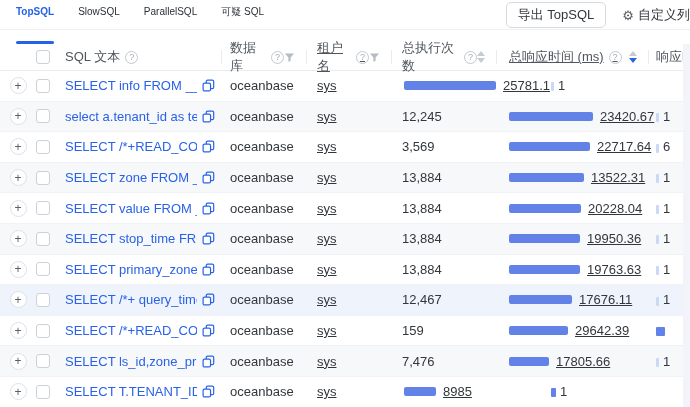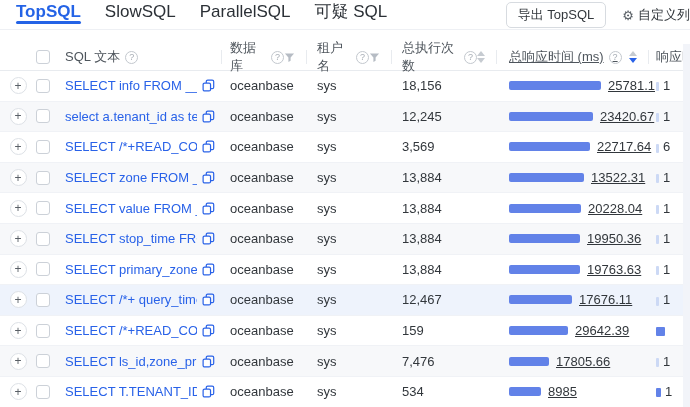--- a/index.html
+++ b/index.html
@@ -3,22 +3,22 @@
 <meta charset="utf-8">
 <style>
   * { margin:0; padding:0; box-sizing:border-box; }
   html,body { width:690px; height:407px; overflow:hidden; background:#fff;
     font-family:"Liberation Sans", sans-serif; }
   .page { position:relative; width:690px; height:407px; background:#fff; }
 
   
   .tabbar { position:relative; height:30px; border-bottom:1px solid #eef0f4;
     display:flex; align-items:flex-start; padding-left:16px; }
-  .tab { position:relative; height:24px; line-height:24px; margin-right:24px;
-    font-size:17px; color:#2b3036; cursor:pointer; white-space:nowrap; }
+  .tab { position:relative; height:44px; line-height:24px; margin-right:24px;
+    font-size:10px; color:#2b3036; cursor:pointer; white-space:nowrap; }
   .tab.active { color:#2463e6; font-weight:bold; }
   .tab.active::after { content:""; position:absolute; left:0; right:0; bottom:0;
     height:3px; border-radius:2px; background:#2463e6; }
 
   .toolbar { position:absolute; top:2px; right:0; display:flex; align-items:center; }
   .export-btn { height:24px; padding:12px 11px; border:1px solid #d7dbe0; border-radius:5px;
     background:#fff; font-size:13px; color:#32373c; display:flex; align-items:center;
     cursor:pointer; font-family:"Liberation Sans", sans-serif; }
   .customize { display:flex; align-items:center; margin-left:16px; font-size:13px;
     color:#32373c; white-space:nowrap; cursor:pointer; }
@@ -28,21 +28,21 @@
   .thead { display:flex; align-items:center; height:27px; margin-top:14px;
     border-bottom:1px solid #e8ebef; font-size:13px; color:#4e555c; }
   .th { display:flex; align-items:center; position:relative; height:100%; }
   .th.hdiv::after { content:""; position:absolute; right:0; top:6px; bottom:6px;
     width:1px; background:#e8ebef; }
 
   .col-expand { width:36px; flex:none; display:flex; justify-content:center; }
   .col-check  { width:26px; flex:none; display:flex; align-items:center; }
   .col-sql    { width:160px; flex:none; padding-left:3px; }
   .col-db     { width:85px;  flex:none; padding-left:8px; }
-  .col-tenant { width:85px;  flex:none; padding-left:10px; }
+  .col-tenant { width:85px;  flex:none; padding-left:10px;text-decoration:underline; }
   .col-exec   { width:105px; flex:none; padding-left:10px; }
   .col-resp   { width:152px; flex:none; padding-left:12px;text-decoration:underline; }
   .col-next   { flex:1; padding-left:7px; overflow:hidden; white-space:nowrap; }
 
   .tbody { }
   .tr { display:flex; align-items:center; height:30.6px; border-bottom:1px solid #f0f2f6;
     font-size:13px; color:#32373c; background:#fff; }
   .tr:nth-child(even) { background:#f7f8fa; }
   .tr.hl { background:#eef3fc; }
 
@@ -160,21 +160,20 @@
       <a class="sql-link">SELECT info FROM __all...</a>
       <span class="copy">
         <svg width="13" height="13" viewBox="0 0 14 14">
           <rect x="4.6" y="1.2" width="8" height="9.2" rx="1.6" fill="none" stroke="#2962e8" stroke-width="1.3"></rect>
           <rect x="1.2" y="4.4" width="8" height="8.4" rx="1.6" fill="#fff" stroke="#2962e8" stroke-width="1.3"></rect>
         </svg>
       </span>
     </div>
     <div class="col-db">oceanbase</div>
     <div class="col-tenant">sys</div>
-    <div class="col-exec">18,156</div>
     <div class="col-resp td-resp-wrap">
       <span class="bar" style="width: 92px;"></span>
       <span class="bar-label">25781.1</span>
     </div>
     <div class="col-next">
       <span class="minibar" style="width: 3px; background: rgb(204, 217, 245);"></span><span class="frag">1</span>
     </div>
   </div>
       <div class="tr">
     <div class="col-expand">
@@ -430,21 +429,20 @@
       <a class="sql-link">SELECT T.TENANT_ID a...</a>
       <span class="copy">
         <svg width="13" height="13" viewBox="0 0 14 14">
           <rect x="4.6" y="1.2" width="8" height="9.2" rx="1.6" fill="none" stroke="#2962e8" stroke-width="1.3"></rect>
           <rect x="1.2" y="4.4" width="8" height="8.4" rx="1.6" fill="#fff" stroke="#2962e8" stroke-width="1.3"></rect>
         </svg>
       </span>
     </div>
     <div class="col-db">oceanbase</div>
     <div class="col-tenant">sys</div>
-    <div class="col-exec">534</div>
     <div class="col-resp td-resp-wrap">
       <span class="bar" style="width: 32px;"></span>
       <span class="bar-label">8985</span>
     </div>
     <div class="col-next">
       <span class="minibar" style="width: 5px; background: rgb(98, 130, 232);"></span><span class="frag">1</span>
     </div>
   </div>
     </div>
 

